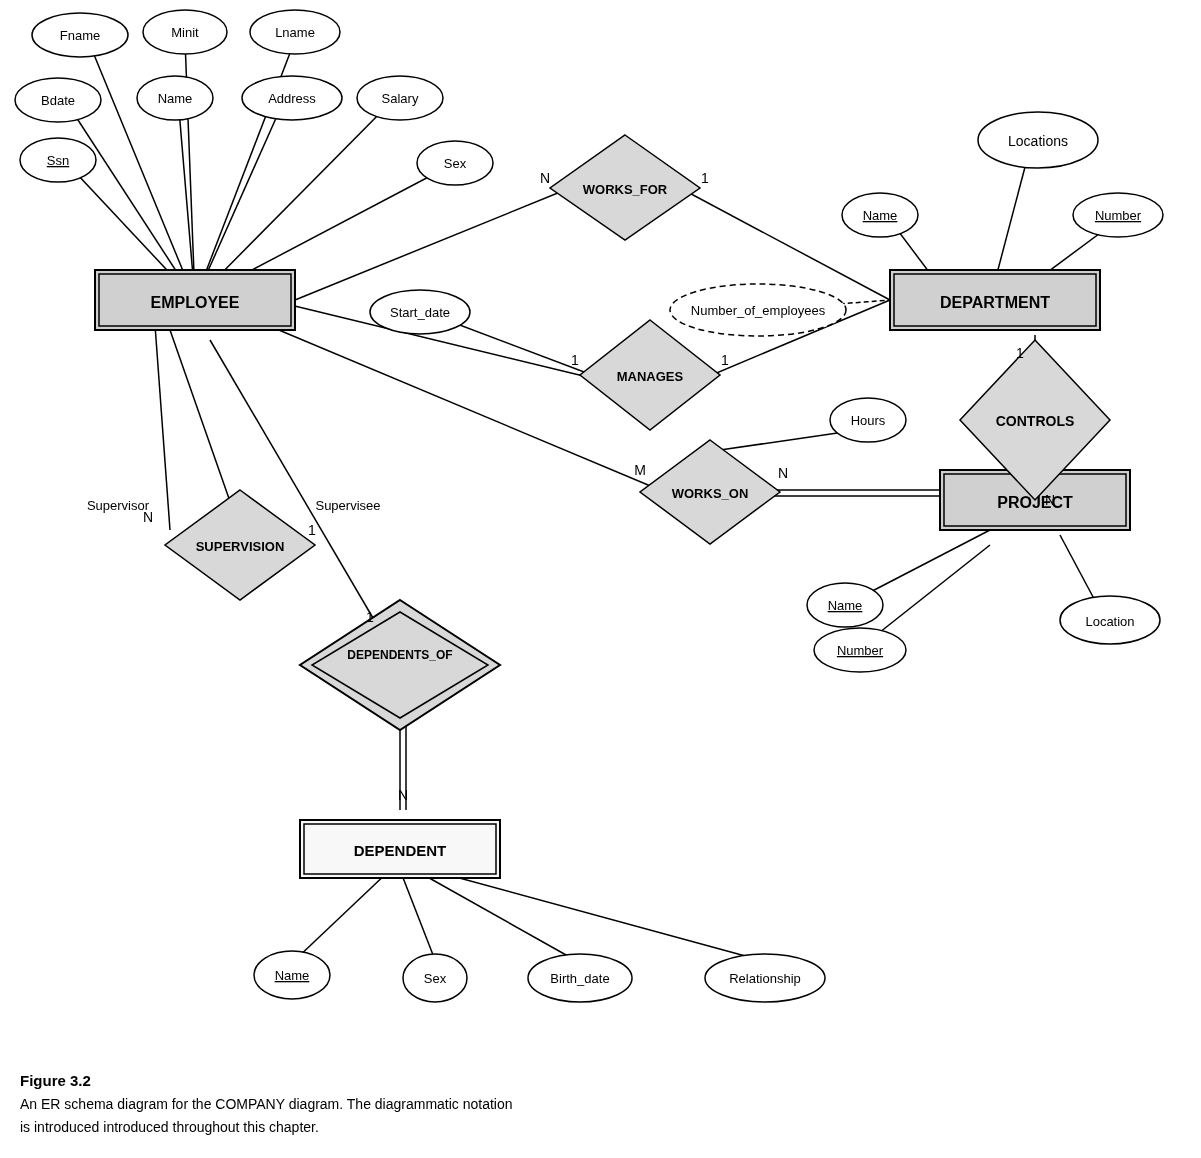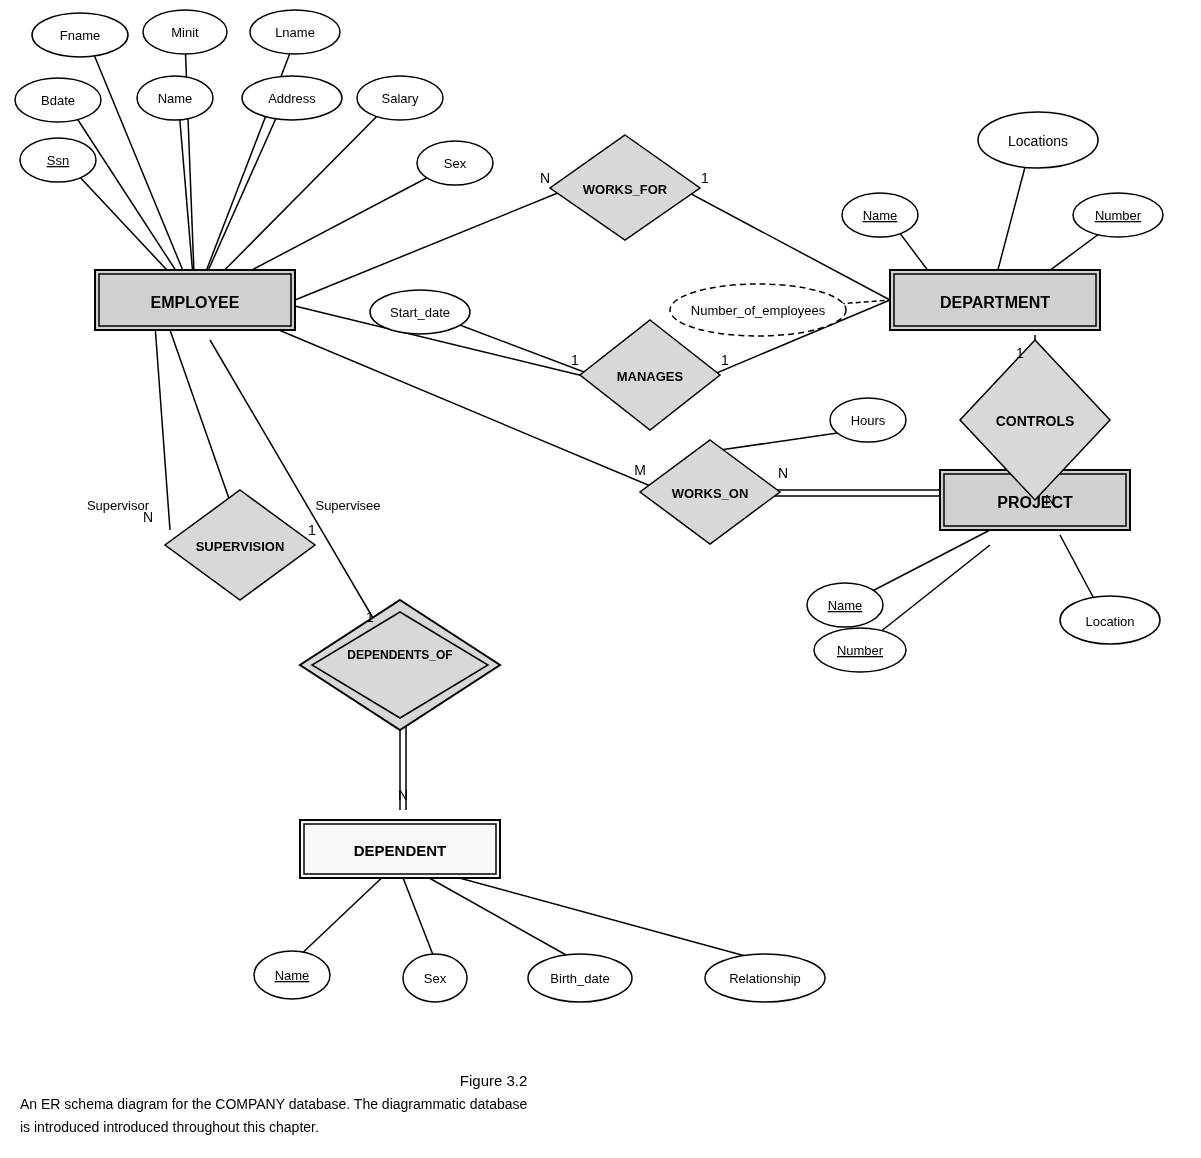--- a/index.html
+++ b/index.html
@@ -13,23 +13,22 @@
     }
 
     .caption {
       position: absolute;
       bottom: 20px;
       left: 20px;
       font-size: 14px;
       line-height: 1.6;
     }
     .caption-title {
-      font-weight: normal;
+      font-weight: bold;
       font-size: 15px;
-      text-align: right;
     }
   </style>
 </head>
 <body>
 
 <svg id="main-svg" xmlns="http://www.w3.org/2000/svg">
   <defs>
     <marker id="none" markerWidth="0" markerHeight="0" orient="auto"></marker>
   </defs>
 
@@ -233,15 +232,15 @@
 
   <text x="348" y="510" text-anchor="middle" font-size="13" font-family="Arial">Supervisee</text>
 
   <text x="370" y="622" text-anchor="middle" font-size="14" font-family="Arial">1</text>
   <text x="403" y="800" text-anchor="middle" font-size="14" font-family="Arial">N</text>
 
 </svg>
 
 <div class="caption">
   <div class="caption-title">Figure 3.2</div>
-  <div>An ER schema diagram for the COMPANY database. The diagrammatic database</div>
+  <div>An ER schema diagram for the COMPANY diagram. The diagrammatic notation</div>
   <div>is introduced introduced throughout this chapter.</div>
 </div>
 
 </body></html>

